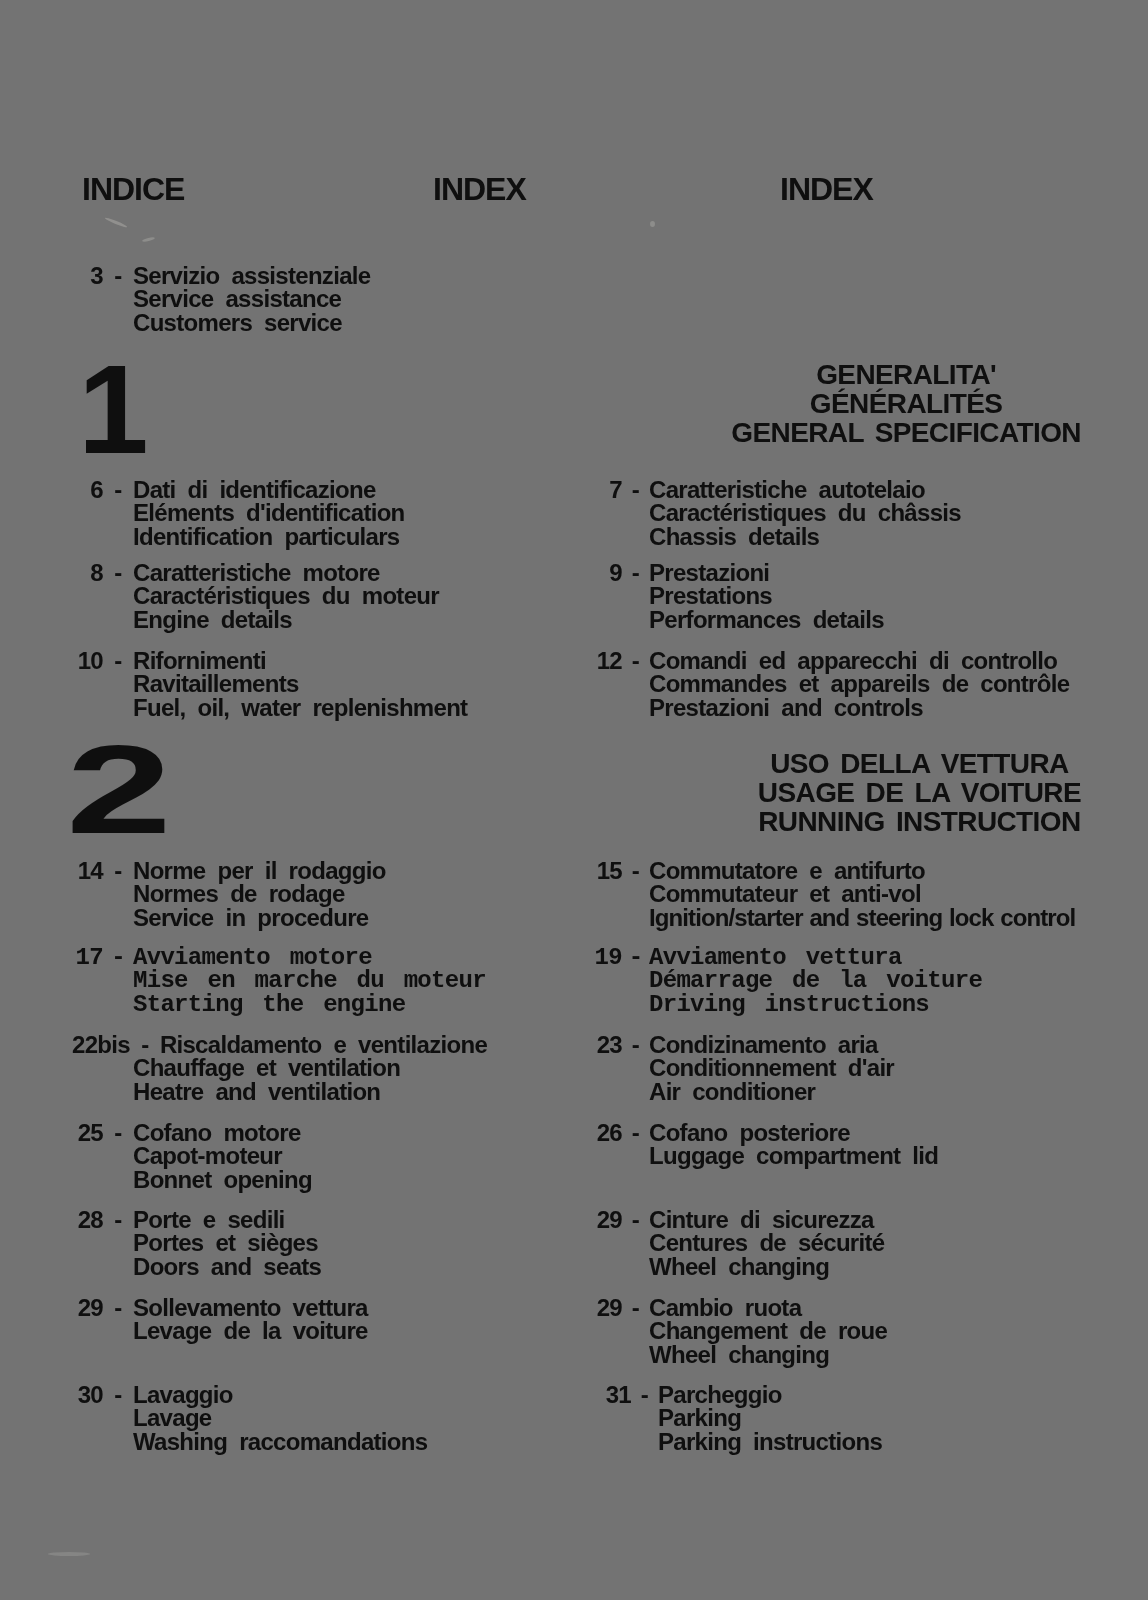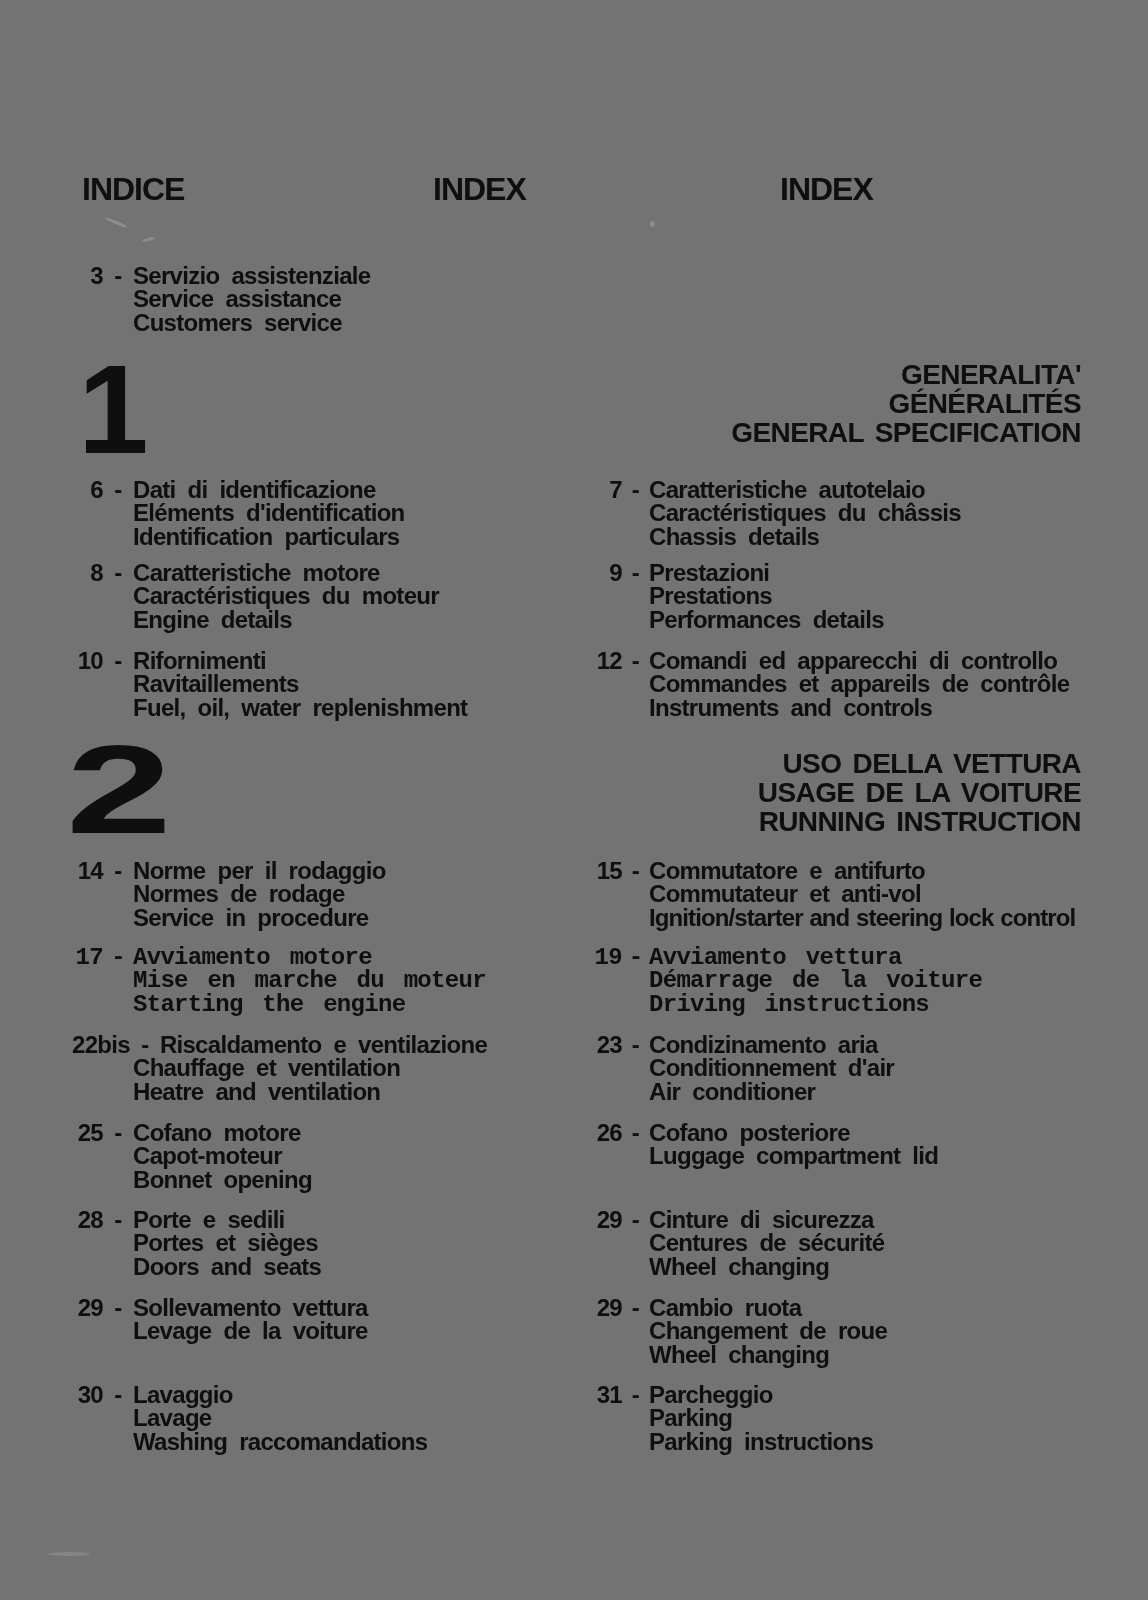--- a/index.html
+++ b/index.html
@@ -29,21 +29,21 @@
     font-size:127px;line-height:95px;height:95px;
     letter-spacing:-2px;
     white-space:nowrap;
   }
   #numeral-1{left:78px;top:362px;}
   #numeral-2{left:66px;top:742px;transform:scaleX(1.5);transform-origin:0 50%;}
 
   
   .sec-titles{
     position:absolute;right:67px;
-    text-align:right;
+    text-align:center;
     font-size:28px;line-height:28.8px;
     letter-spacing:-0.6px;word-spacing:4px;
     white-space:nowrap;
   }
   #sec1-titles{top:361px;}
   #sec2-titles{top:750px;}
 
   
   .row{
     position:absolute;left:72px;width:1040px;
@@ -68,21 +68,21 @@
   #row-intro{top:264px;}
   #row-a{top:478px;}
   #row-b{top:561px;}
   #row-c{top:649px;}
   #row-d{top:859px;}
   #row-e{top:946px;font-family:Liberation Mono, monospace;}
   #row-f{top:1033px;}
   #row-g{top:1121px;}
   #row-h{top:1208px;}
   #row-i{top:1296px;}
-  #row-j{top:1383px;}
+  #row-j{top:1383px;gap:9px;}
 
   
   .artifact{position:absolute;background:#b5b3af;border-radius:50%;}
   #art-1{left:104px;top:221px;width:24px;height:3px;opacity:.45;transform:rotate(22deg);}
   #art-2{left:142px;top:238px;width:13px;height:3px;opacity:.4;transform:rotate(-14deg);}
   #art-3{left:650px;top:221px;width:5px;height:6px;opacity:.4;}
   #art-4{left:48px;top:1552px;width:42px;height:4px;opacity:.28;}
 </style>
 </head>
 <body>
@@ -183,21 +183,21 @@
       </div>
     </div>
     <div class="col right">
       <div class="entry">
         <div class="fl">
           <span class="num">12</span>
           <span class="dash">-</span>
           <span class="t">Comandi ed apparecchi di controllo</span>
         </div>
         <div class="cont">Commandes et appareils de contrôle</div>
-        <div class="cont">Instruments and controls</div>
+        <div class="cont">Prestazioni and controls</div>
       </div>
     </div>
   </div>
 
   <div class="numeral" id="numeral-2">2</div>
   <div class="sec-titles" id="sec2-titles">
     <div>USO DELLA VETTURA</div>
     <div>USAGE DE LA VOITURE</div>
     <div>RUNNING INSTRUCTION</div>
   </div>

